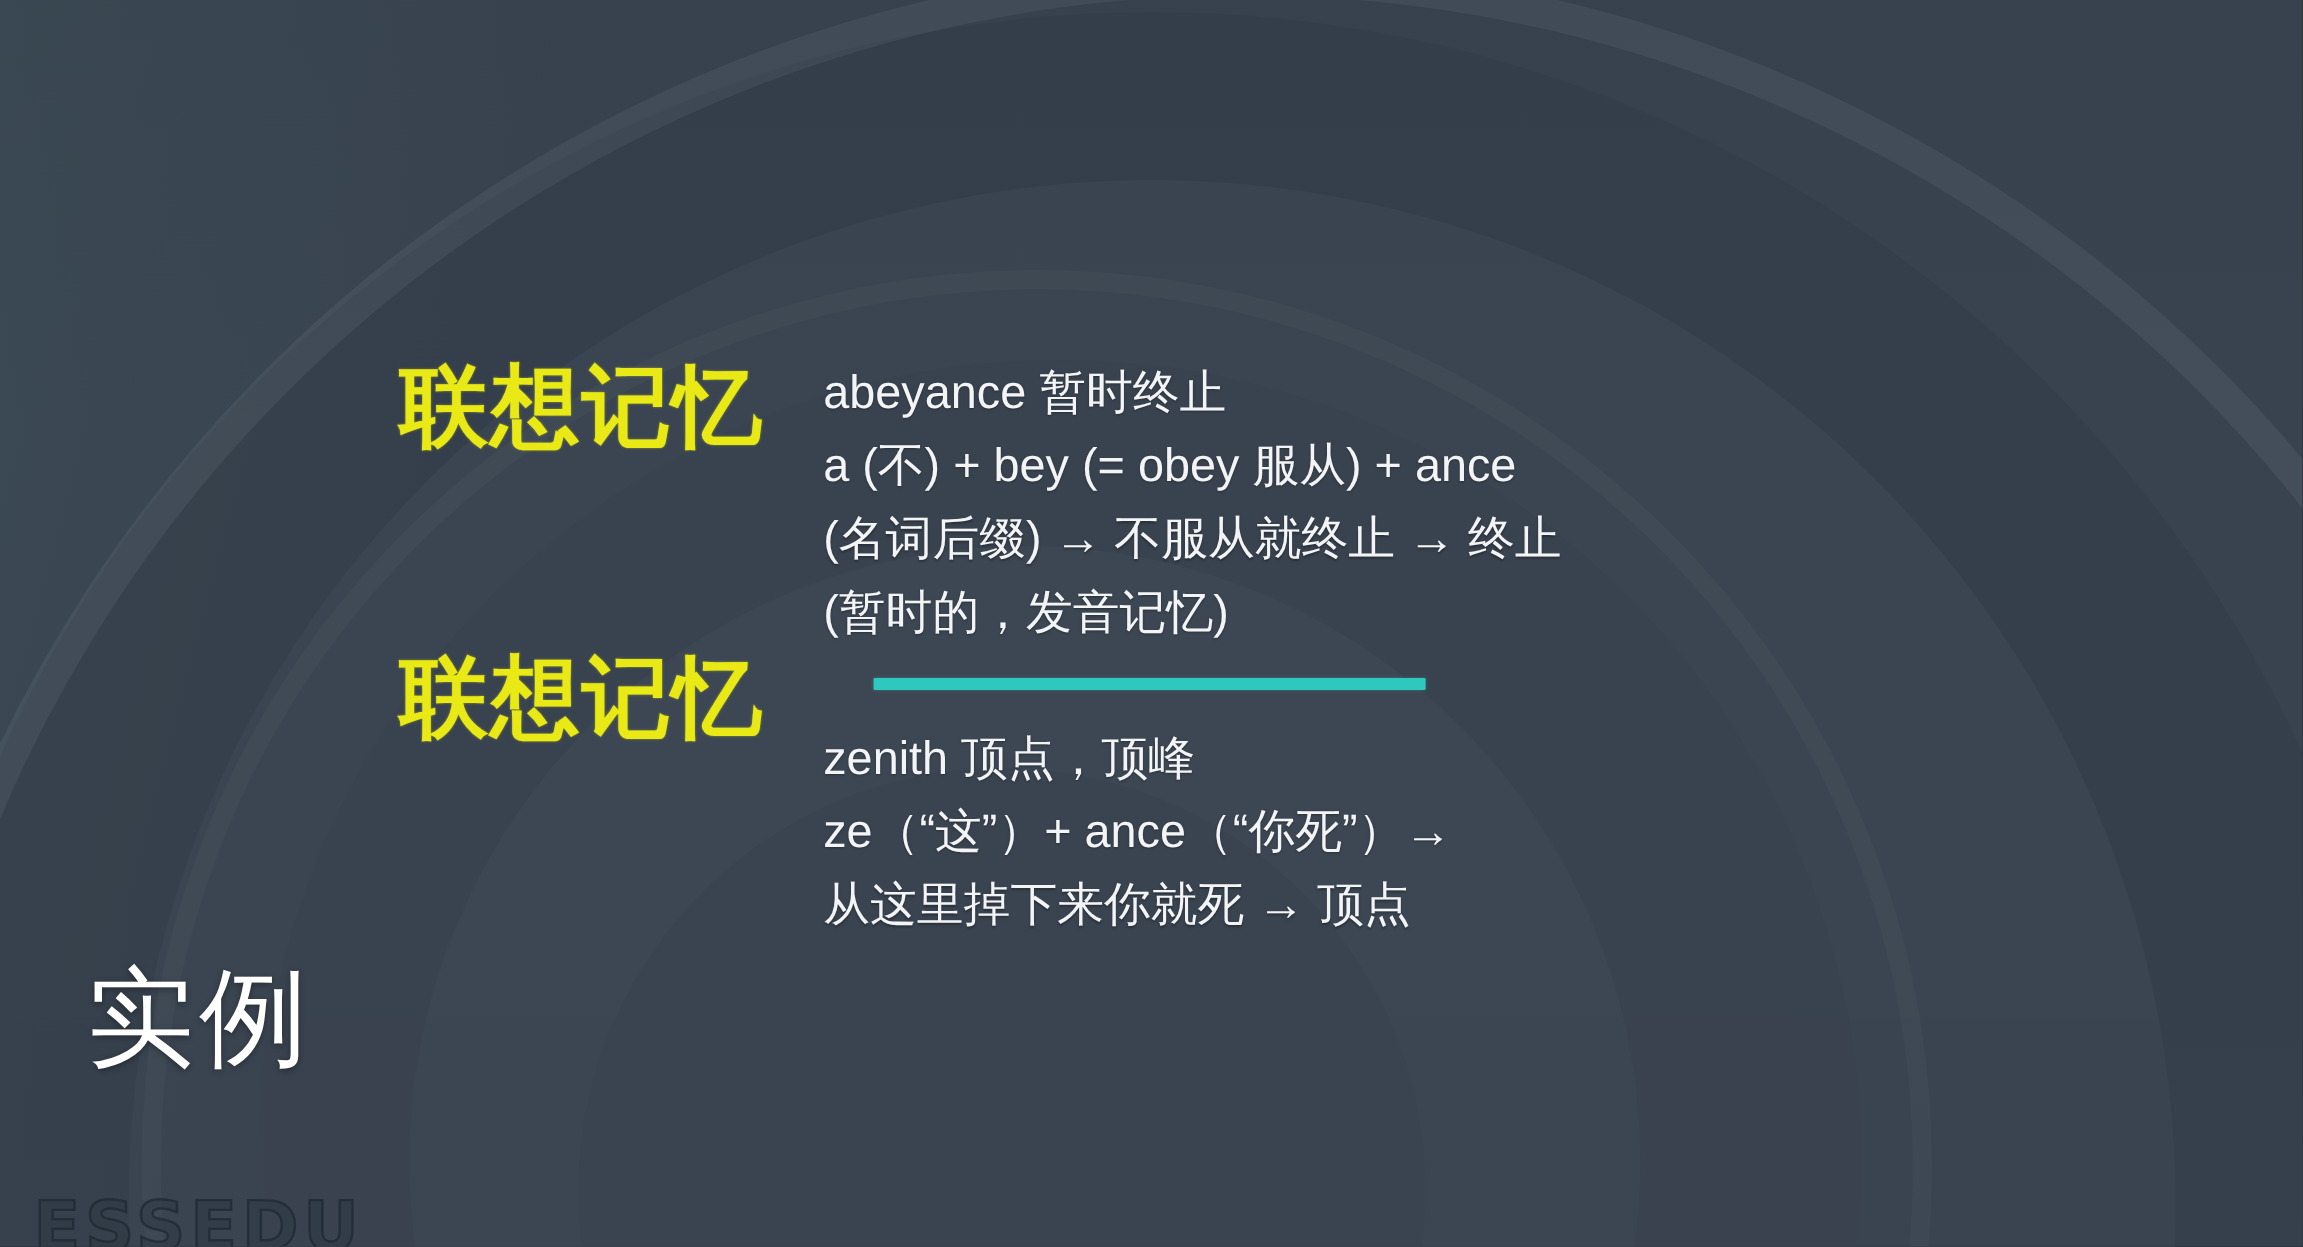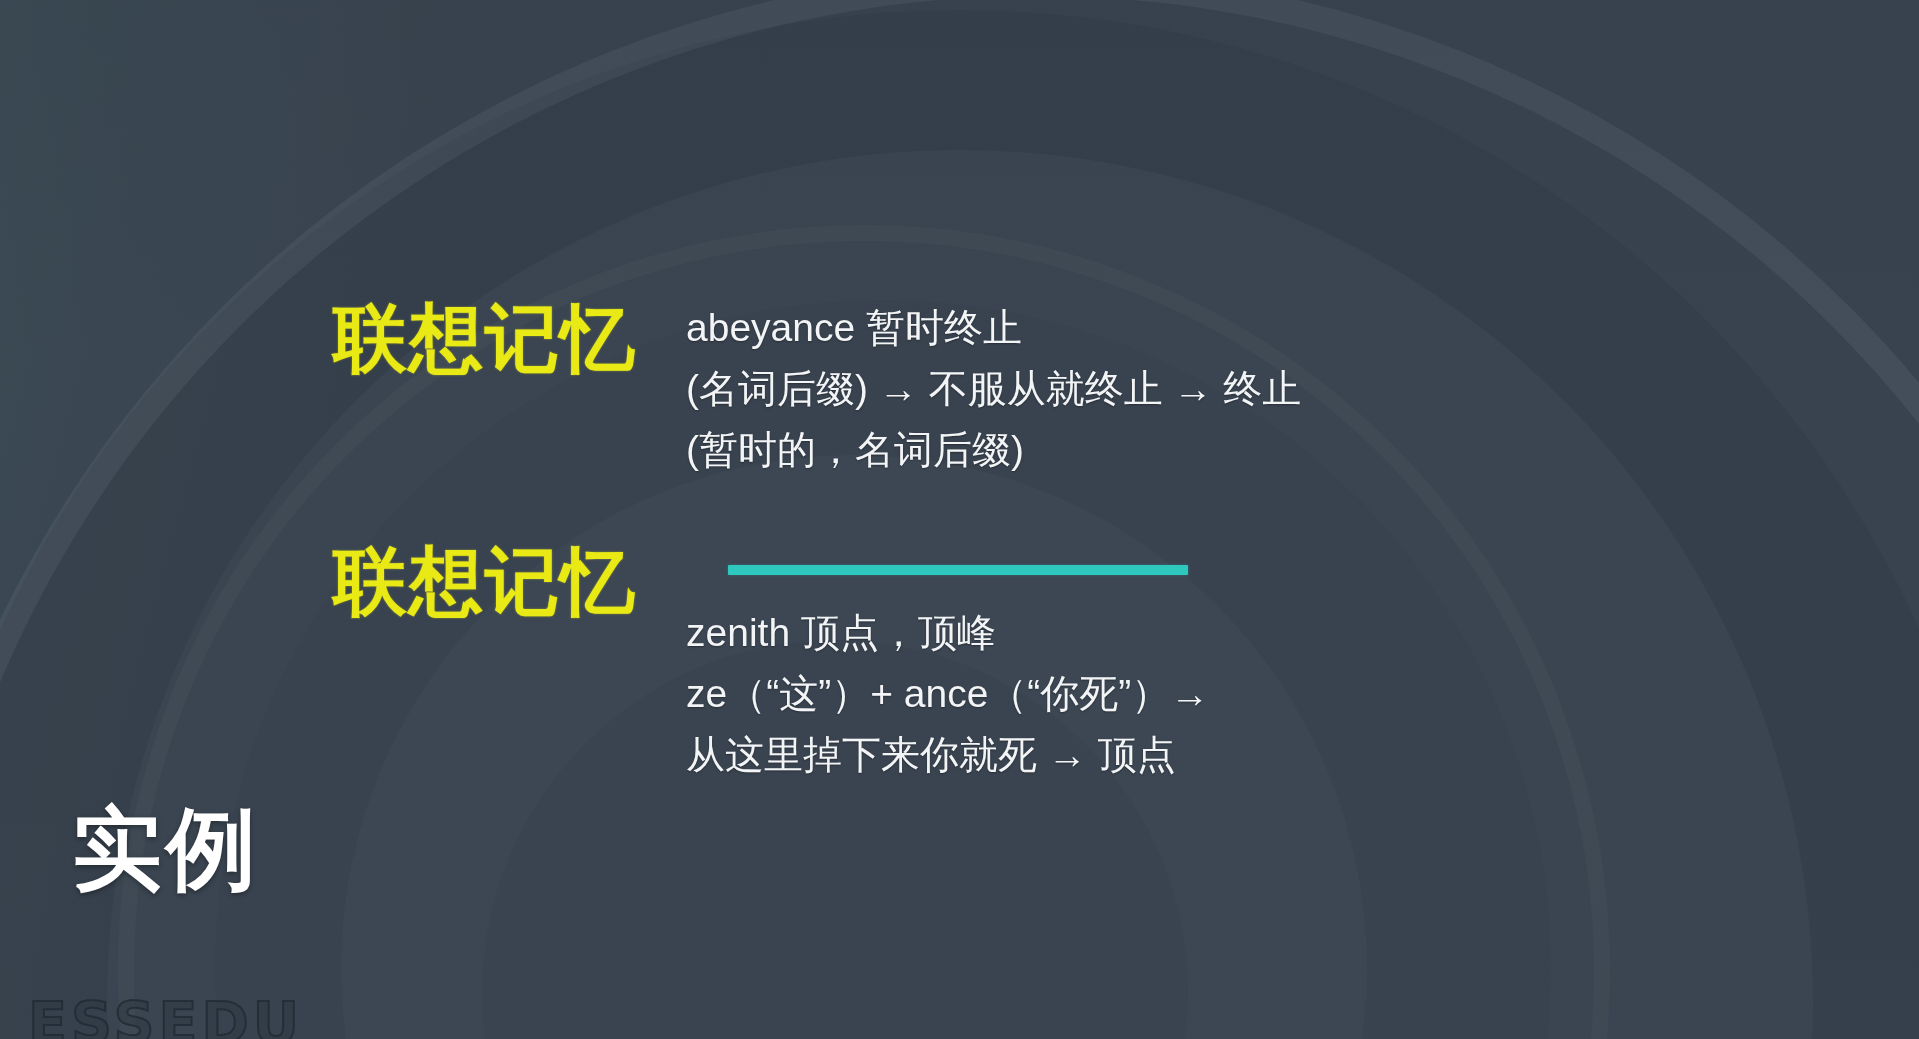--- a/index.html
+++ b/index.html
@@ -145,21 +145,21 @@
     border-radius: 1px;
     box-shadow: 0 0 3px rgba(47,200,191,.35);
   }
 
   .page-title {
     position: absolute;
     left: 72px;
     top: 772px;
     color: #ffffff;
     font-size: 90px;
-    font-weight: 700;
+    font-weight: 400;
     letter-spacing: 4px;
     line-height: 1;
     white-space: nowrap;
     text-shadow: 0 2px 5px rgba(0,0,0,.35);
   }
 
   .watermark {
     position: absolute;
     left: 28px;
     top: 963px;
@@ -190,22 +190,23 @@
     <div class="arc arc-hl2"></div>
     <div class="veil"></div>
   </div>
 
   <div class="content">
 
     <div class="heading heading-1">联想记忆</div>
 
     <div class="body-block block-1">
       <span class="body-line">abeyance 暂时终止</span>
+      <span class="body-line">a (不) + bey (= obey 服从) + ance</span>
       <span class="body-line">(名词后缀) → 不服从就终止 → 终止</span>
-      <span class="body-line">(暂时的，名词后缀)</span>
+      <span class="body-line">(暂时的，发音记忆)</span>
     </div>
 
     <div class="heading heading-2">联想记忆</div>
 
     <div class="divider"></div>
 
     <div class="body-block block-2">
       <span class="body-line">zenith 顶点，顶峰</span>
       <span class="body-line">ze（“这”）+ ance（“你死”）→</span>
       <span class="body-line">从这里掉下来你就死 → 顶点</span>

